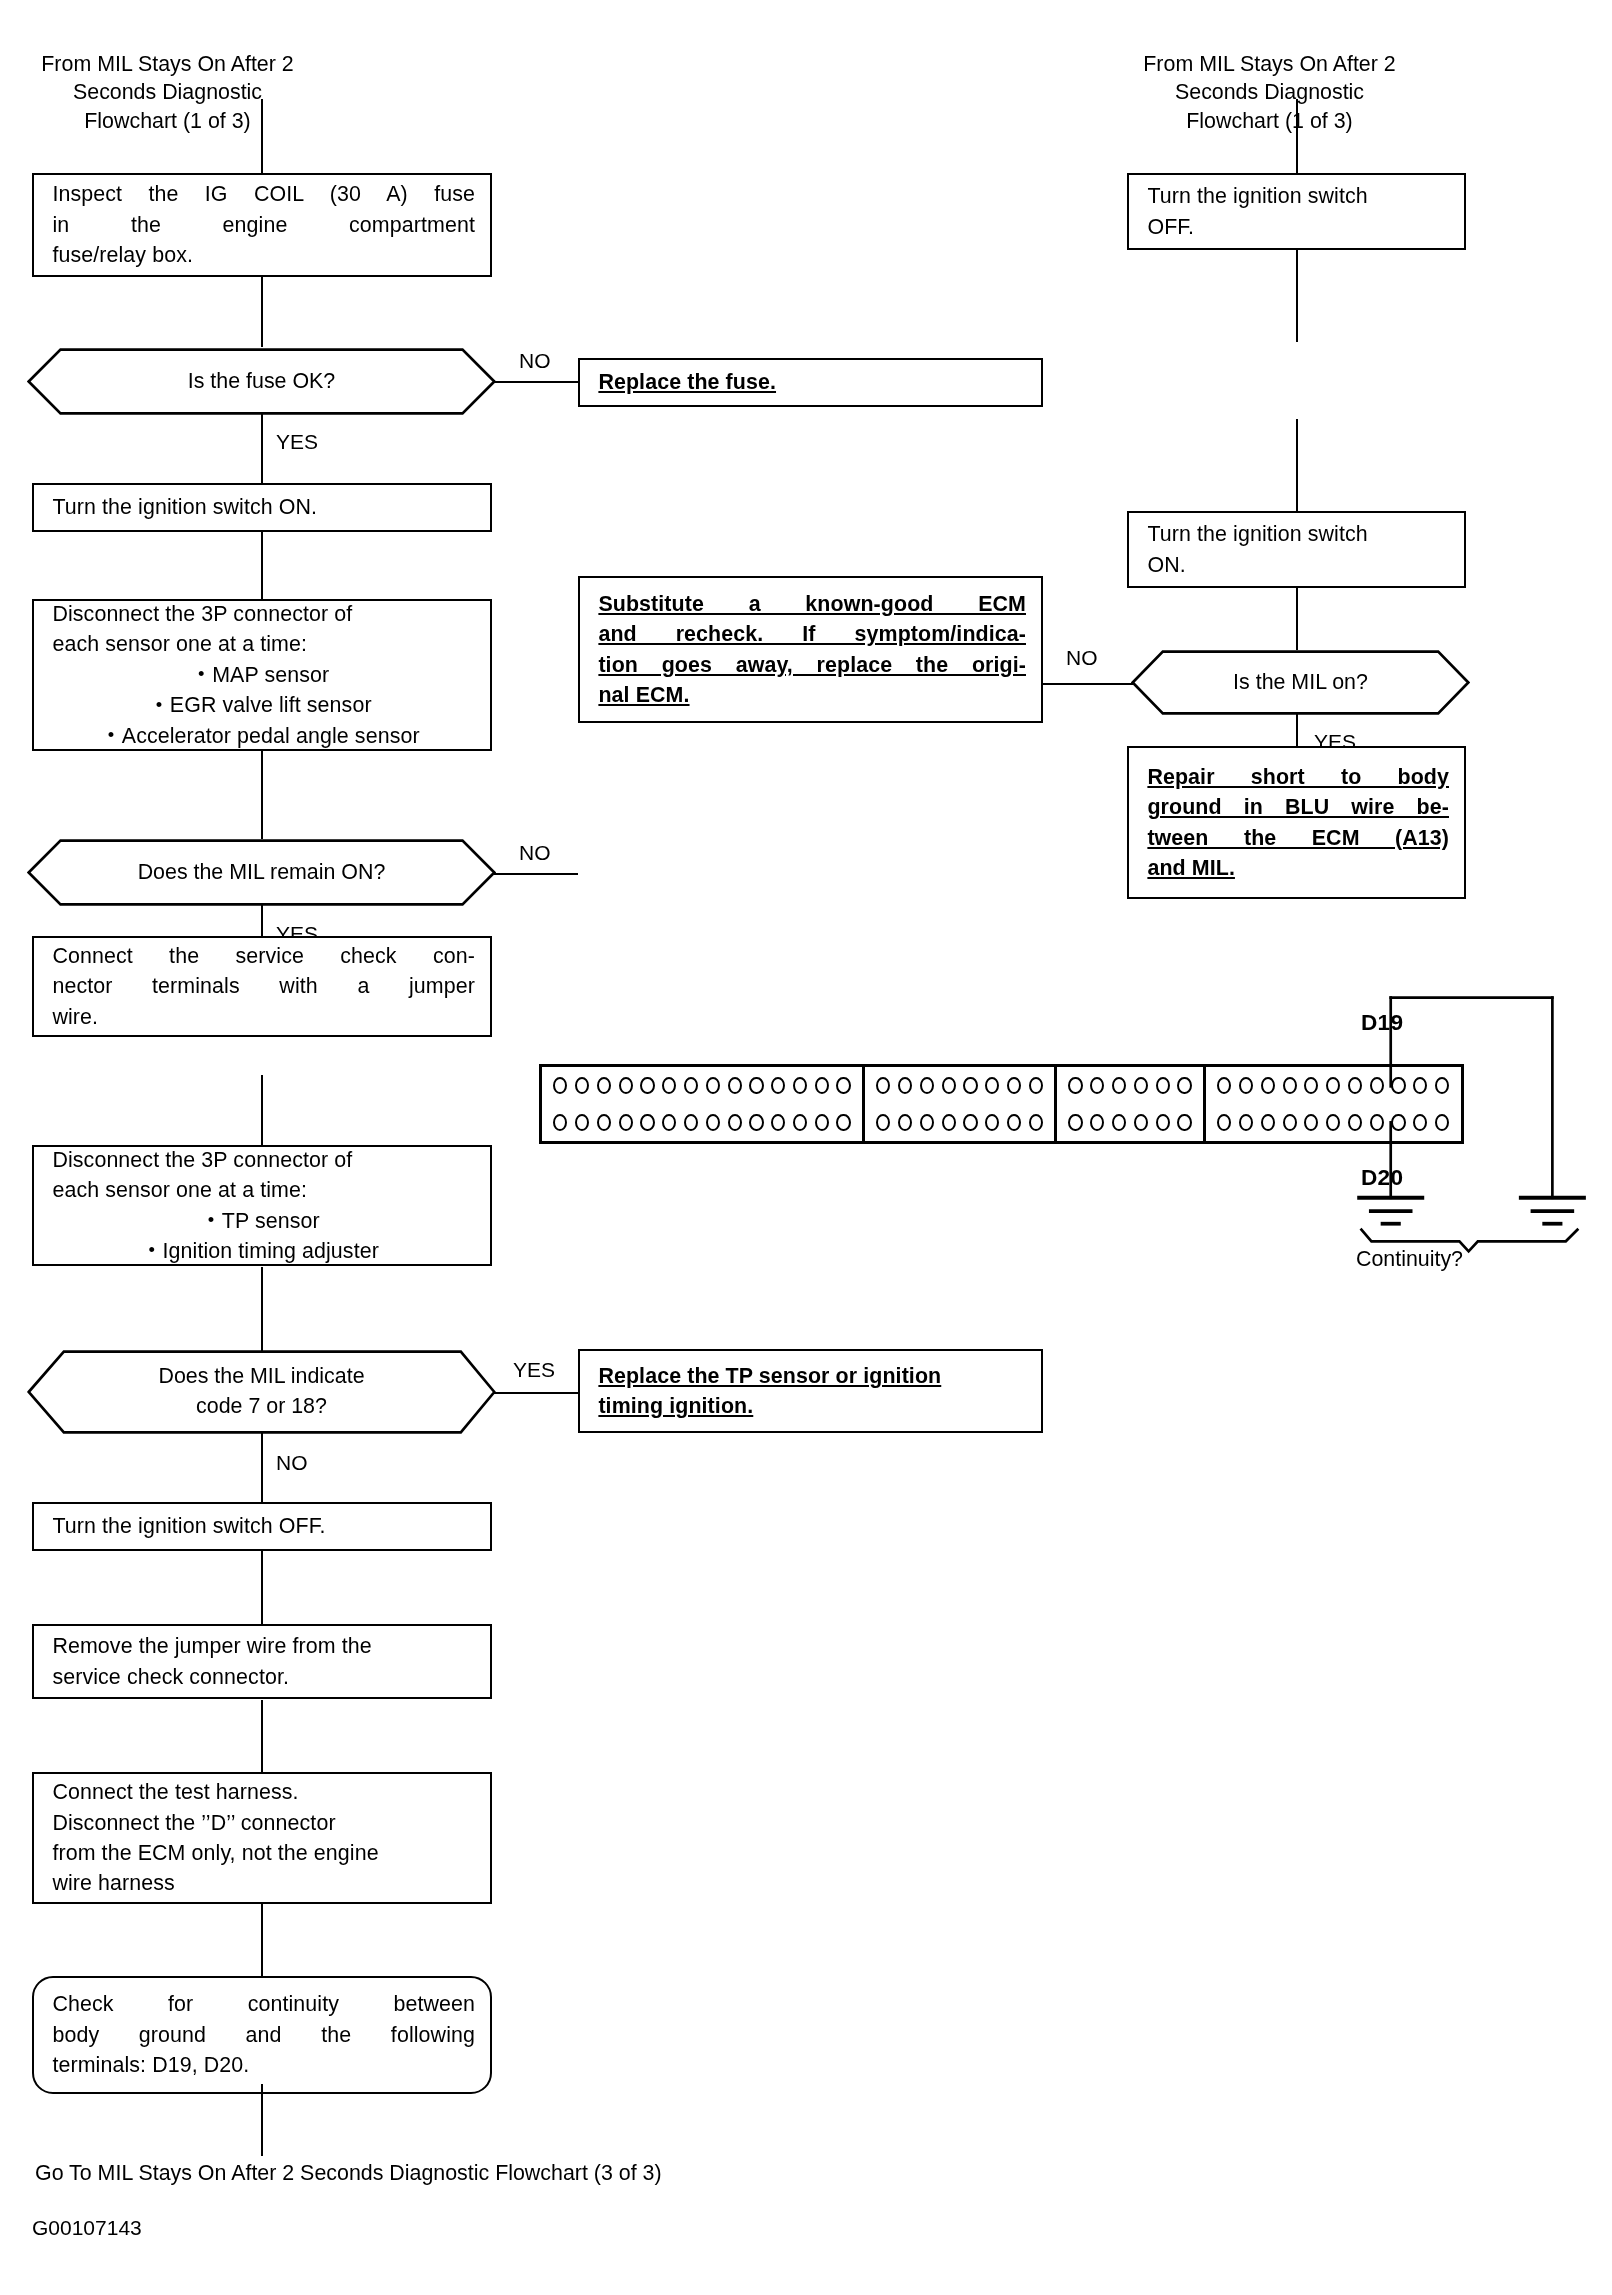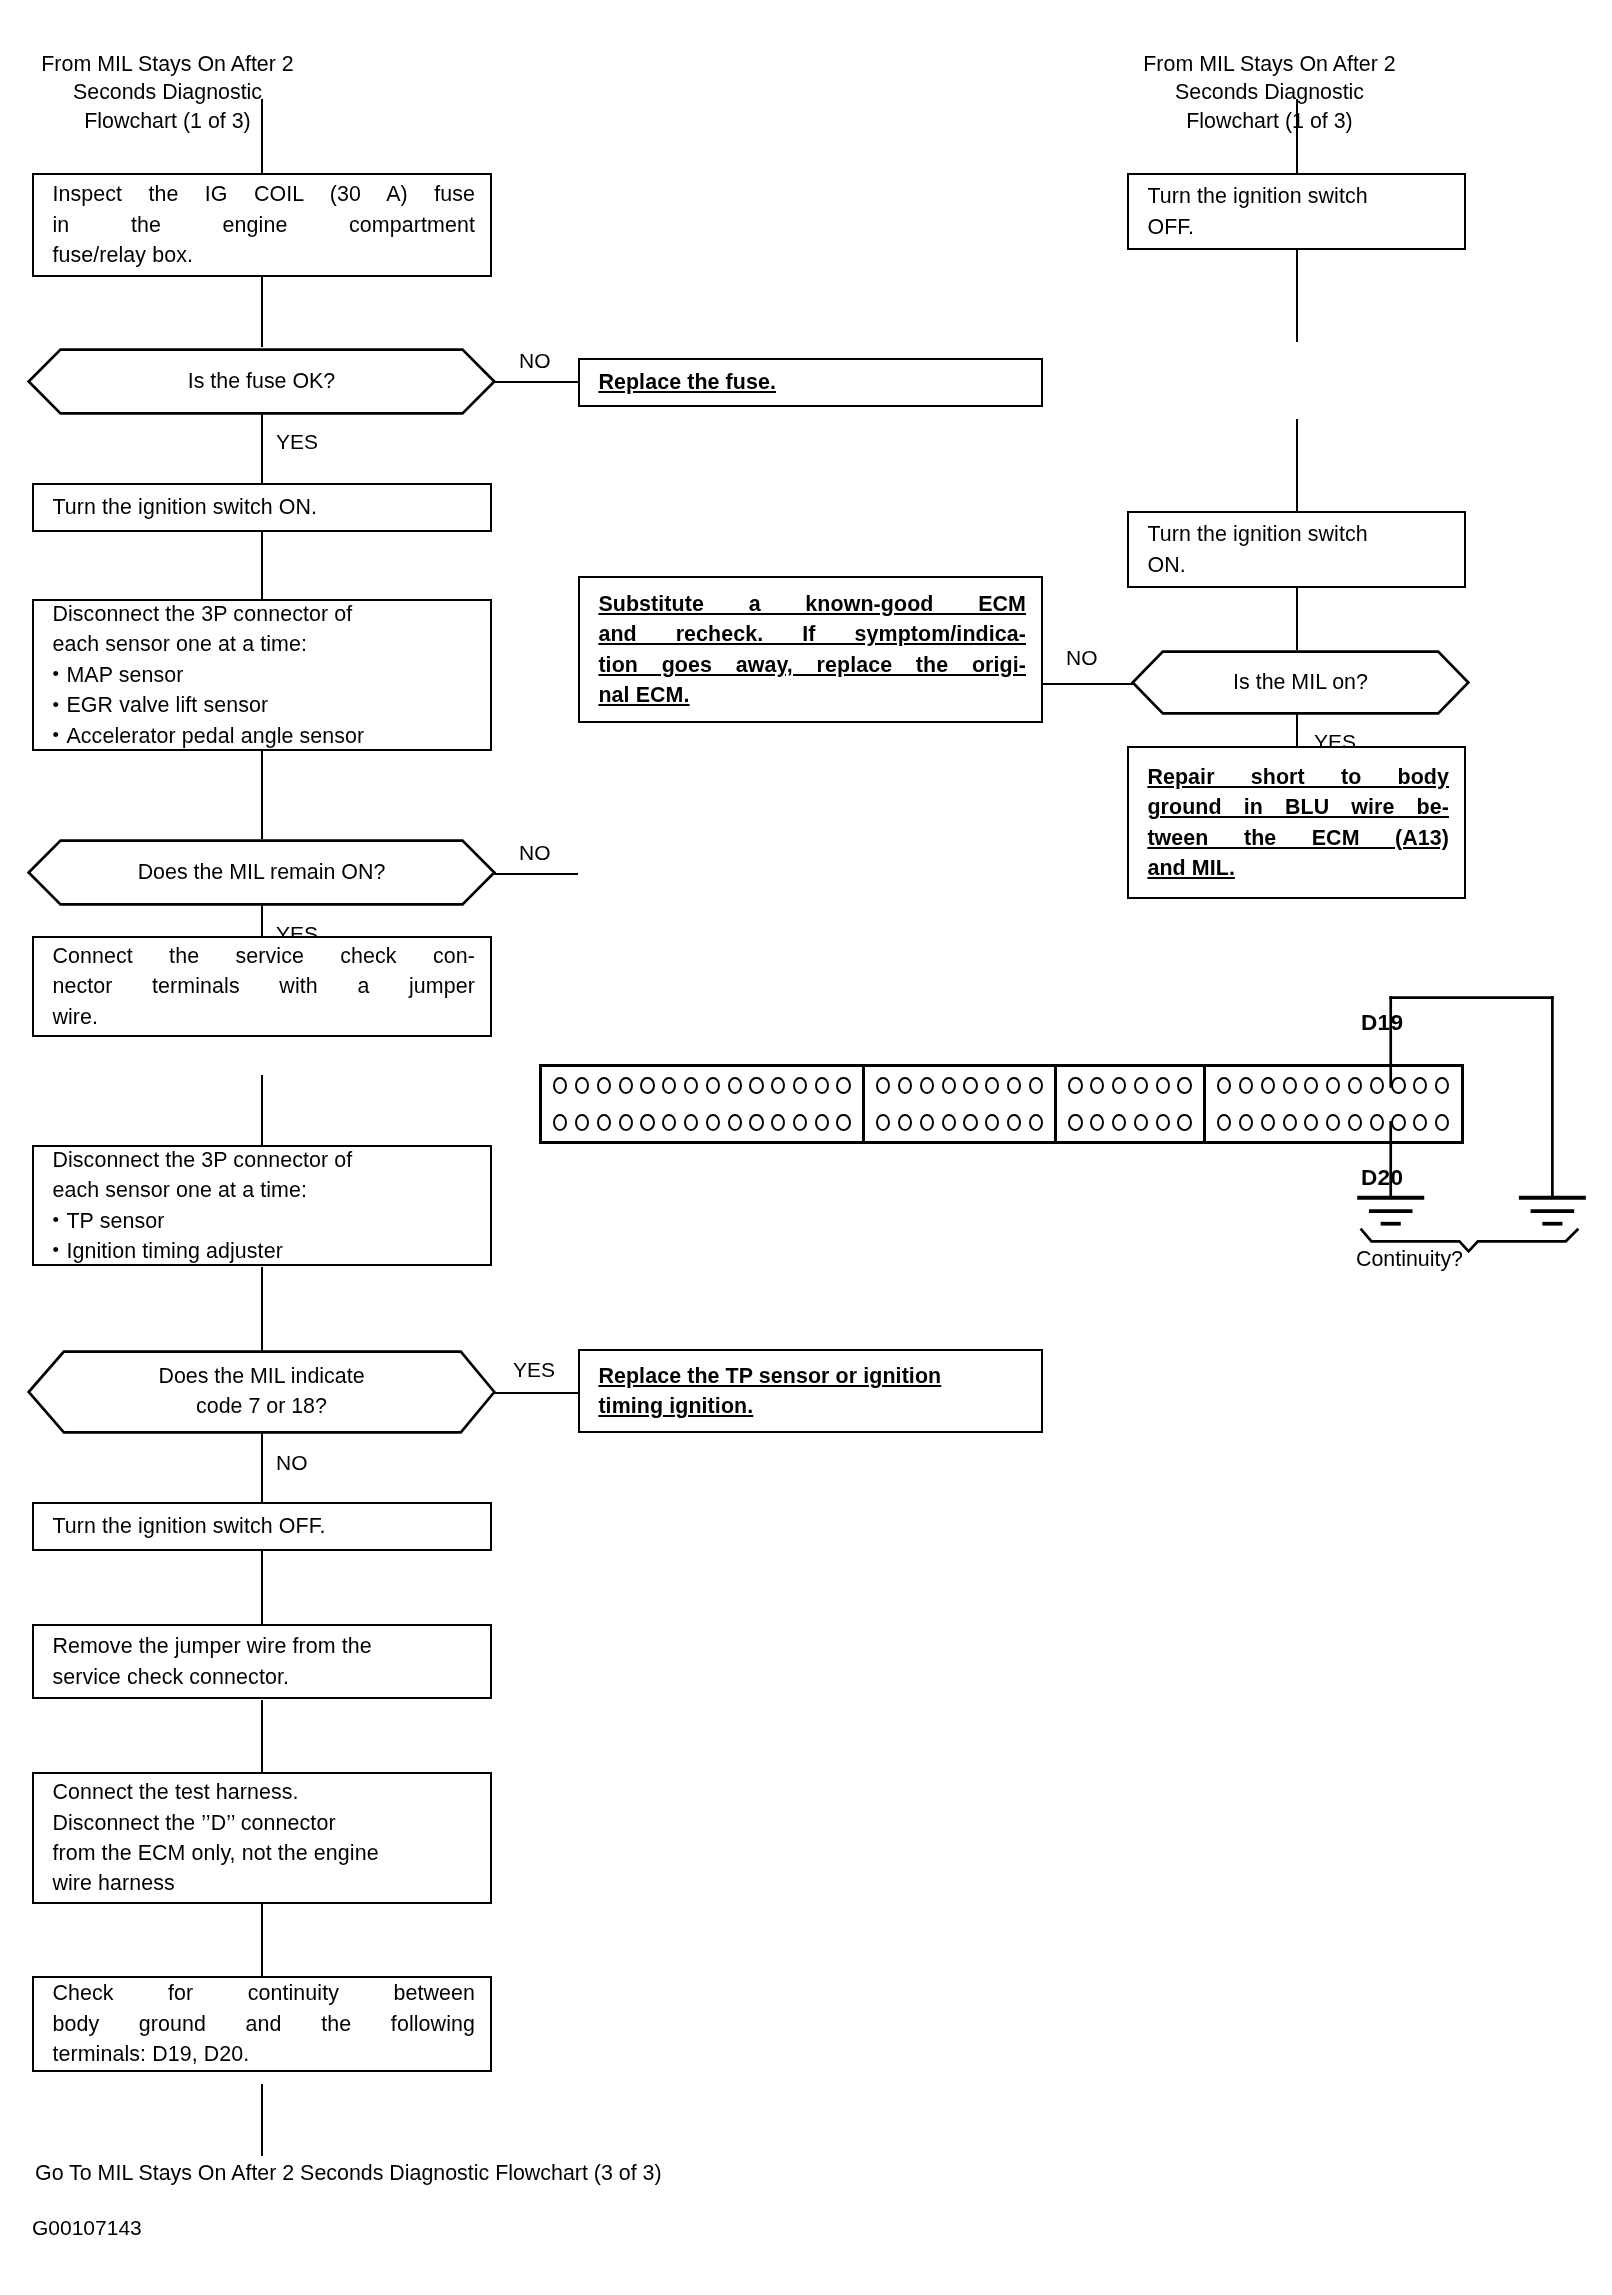--- a/index.html
+++ b/index.html
@@ -29,21 +29,21 @@
     padding:5px 15px 5px 18.4px;
   }
   .box.bold{font-weight:bold;text-decoration:underline;}
   .box .ln{white-space:pre;}
   .box.just .ln{
     text-align:justify;
     text-align-last:justify;
     white-space:normal;
   }
   .box .ln.nojust{text-align:left;text-align-last:left;}
-  .bullets{margin:0;padding:0;list-style:none;}
+  .bullets{margin:0;padding:0;list-style:none;text-align:center;}
   .bullets li{white-space:pre;}
   .bullets li:before{content:"\2022";margin-right:7.5px;font-size:18.4px;position:relative;top:-1.7px;}
   
   .hex{
     position:absolute;
     display:flex;
     align-items:center;
     justify-content:center;
     text-align:center;
     font-size:21.4px;
@@ -241,21 +241,21 @@
 
   <div class="box" style="left:32px;top:1772px;width:460px;height:132px;">
     <div class="ln">Connect the test harness.</div>
     <div class="ln">Disconnect the ’’D’’ connector</div>
     <div class="ln">from the ECM only, not the engine</div>
     <div class="ln">wire harness</div>
   </div>
 
   <div class="vline" style="left:261px;top:1904px;height:72px;"></div>
 
-  <div class="box just" style="left:32px;top:1976px;width:460px;height:96px;">
+  <div class="box just" style="left:32px;top:1976px;width:460px;height:118px;border-radius:21px;">
     <div class="ln">Check for continuity between</div>
     <div class="ln">body ground and the following</div>
     <div class="ln nojust">terminals: D19, D20.</div>
   </div>
 
   <div class="vline" style="left:261px;top:2084px;height:72px;"></div>
 
   <div class="footnote" style="left:35px;top:2161px;">Go To MIL Stays On After 2 Seconds Diagnostic Flowchart (3 of 3)</div>
   <div class="figid" style="left:32px;top:2216px;">G00107143</div>
 

